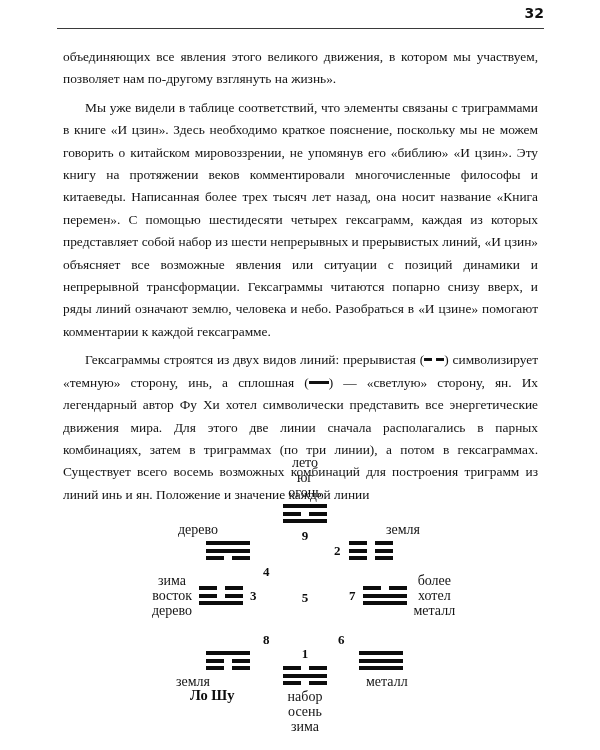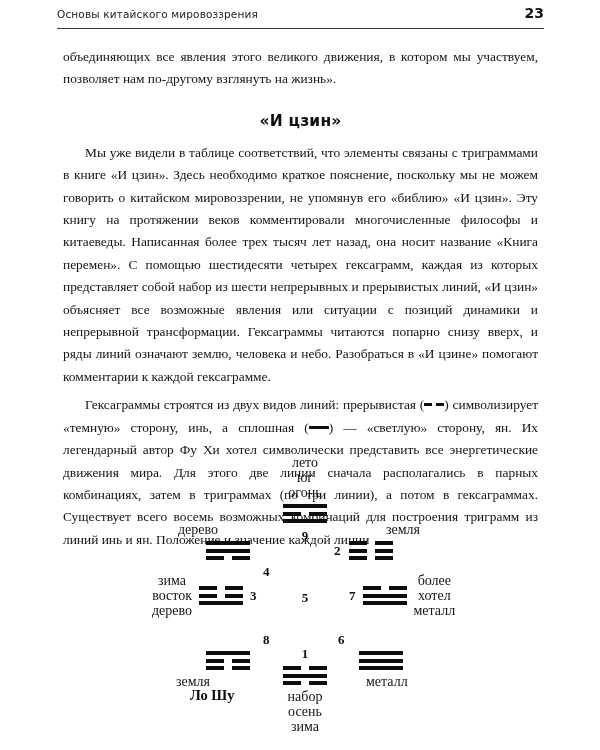--- a/index.html
+++ b/index.html
@@ -174,30 +174,28 @@
   
   .stack { display: flex; flex-direction: column; align-items: center; }
   .row-h { display: flex; align-items: center; }
 </style>
 </head>
 <body>
 
 <div class="page">
 
   <div class="running-head">
-    <div class="running-head-title">Основы китайского мировоззрения</div>
-    <div class="running-head-folio">23</div>
+    <div class="running-head-folio">32</div>
     <div class="head-rule"></div>
   </div>
 
   <div class="textblock">
 
     <p class="para">объединяющих все явления этого великого движения, в котором мы участвуем, позволяет нам по-другому взглянуть на жизнь».</p>
 
-    <h2 class="section-heading">«И цзин»</h2>
 
     <p class="para indent">Мы уже видели в таблице соответствий, что элементы связаны с триграммами в книге «И цзин». Здесь необходимо краткое пояснение, поскольку мы не можем говорить о китайском мировоззрении, не упомянув его «библию» «И цзин». Эту книгу на протяжении веков комментировали многочисленные философы и китаеведы. Написанная более трех тысяч лет назад, она носит название «Книга перемен». С помощью шестидесяти четырех гексаграмм, каждая из которых представляет собой набор из шести непрерывных и прерывистых линий, «И цзин» объясняет все возможные явления или ситуации с позиций динамики и непрерывной трансформации. Гексаграммы читаются попарно снизу вверх, и ряды линий означают землю, человека и небо. Разобраться в «И цзине» помогают комментарии к каждой гексаграмме.</p>
 
     <p class="para indent"><span>Гексаграммы строятся из двух видов линий: прерывистая (</span><span class="glyph-line glyph-yin"><span class="seg a"></span><span class="seg b"></span></span><span>) символизирует «темную» сторону, инь, а сплошная (</span><span class="glyph-line glyph-yang"><span class="seg"></span></span><span>) — «светлую» сторону, ян. Их легендарный автор Фу Хи хотел символически представить все энергетические движения мира. Для этого две линии сначала располагались в парных комбинациях, затем в триграммах (по три линии), а потом в гексаграммах. Существует всего восемь возможных комбинаций для построения триграмм из линий инь и ян. Положение и значение каждой линии</span></p>
   </div>
 
   <div class="diagram">
 
     <div class="cell" style="left:113px; top:0px; width:104px;">
       <div class="stack">

